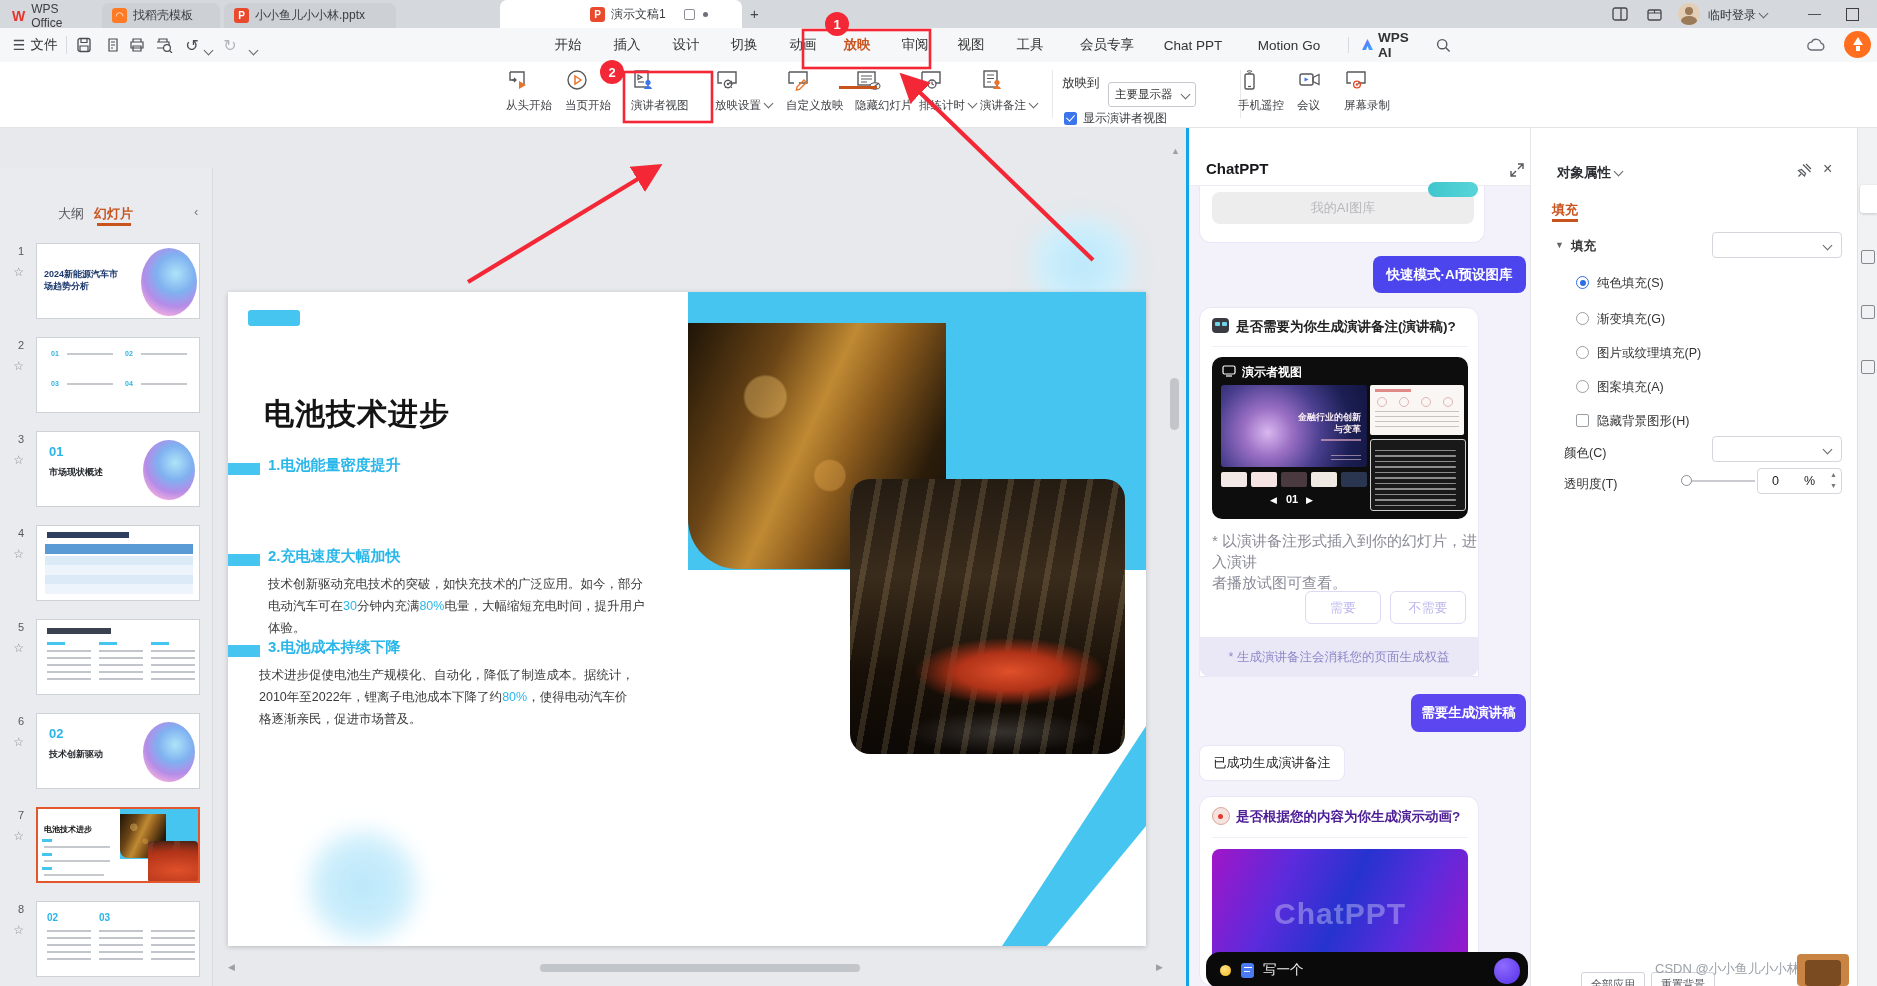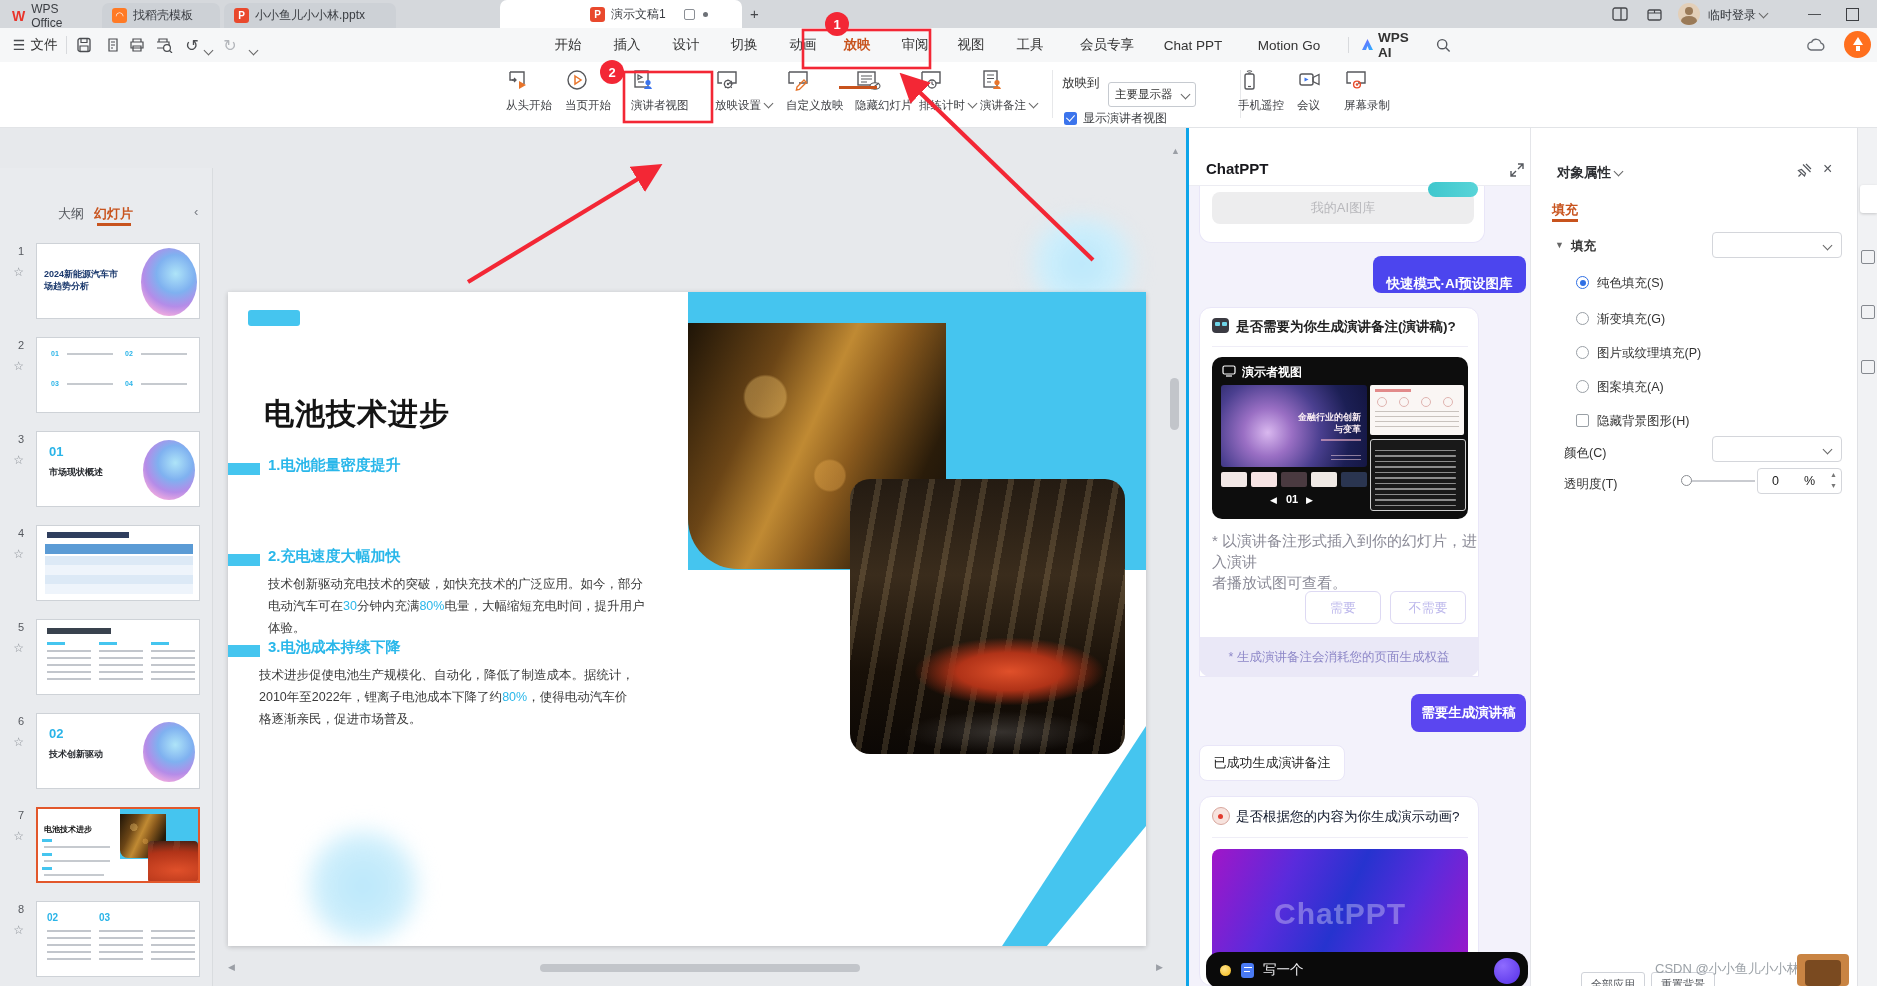--- a/index.html
+++ b/index.html
@@ -482,21 +482,21 @@
           <path d="M9,2 L14,2 L14,7 M14,2 L9,7 M7,14 L2,14 L2,9 M2,14 L7,9" fill="none" stroke="#55585e" stroke-width="1.4"></path>
         </svg>
     </div>
 
     <div class="abs card" style="left:10px;top:58px;width:286px;height:57px;border-radius:0 0 12px 12px;border-top:none;">
       <div class="abs" style="left:12px;top:6px;width:262px;height:32px;background:#ededee;border-radius:8px;display:flex;align-items:center;justify-content:center;font-size:13px;color:#b8b8bc;">
           <span>我的AI图库</span>
         </div>
       <div class="abs" style="left:228px;top:-4px;width:50px;height:15px;border-radius:8px;background:linear-gradient(90deg,#3fc7cd,#58d4d8);"></div>
     </div>
-    <div class="abs bluebtn" style="left:184px;top:128px;width:153px;height:37px;align-items:flex-end;">
+    <div class="abs bluebtn" style="left:184px;top:128px;width:153px;height:37px;">
         <span>快速模式·AI预设图库</span>
       </div>
 
     <div class="abs card" style="left:10px;top:179px;width:280px;height:370px;border-radius:12px 12px 0 0;">
       <div class="abs" style="left:12px;top:10px;width:17px;height:15px;background:#3a3a42;border-radius:4px;">
         <div class="abs" style="left:2.5px;top:4px;width:5px;height:4px;background:#6fd4e8;border-radius:1px;"></div>
         <div class="abs" style="left:9.5px;top:4px;width:5px;height:4px;background:#6fd4e8;border-radius:1px;"></div>
       </div>
       <div class="abs" style="left:36px;top:10px;font-size:13.5px;font-weight:bold;color:#222;"><span>是否需要为你生成演讲备注(演讲稿)?</span></div>
       <div class="abs" style="left:12px;top:38px;width:256px;height:1px;background:#efedf7;"></div>
@@ -553,21 +553,21 @@
       </div>
 
     <div class="abs card" style="left:10px;top:617px;width:146px;height:36px;border-radius:8px;display:flex;align-items:center;justify-content:center;font-size:13px;color:#222;">
         <span>已成功生成演讲备注</span>
       </div>
 
     <div class="abs card" style="left:10px;top:668px;width:280px;height:190px;">
       <div class="abs" style="left:12px;top:10px;width:16px;height:16px;border-radius:50%;background:#f7e3de;border:1px solid #d8a79e;">
         <div class="abs" style="left:5px;top:6px;width:5px;height:5px;border-radius:50%;background:#e23b2e;"></div>
       </div>
-      <div class="abs" style="left:36px;top:11px;font-size:13.5px;font-weight:normal;color:#0f172a;"><span>是否根据您的内容为你生成演示动画?</span></div>
+      <div class="abs" style="left:36px;top:11px;font-size:13.5px;font-weight:bold;color:#4c1d95;"><span>是否根据您的内容为你生成演示动画?</span></div>
       <div class="abs" style="left:12px;top:40px;width:256px;height:1px;background:#efedf7;"></div>
       <div class="abs gradimg" style="left:12px;top:52px;width:256px;height:130px;">
           <span>ChatPPT</span>
         </div>
     </div>
 
     <div class="abs inputbar" style="left:17px;top:824px;width:322px;height:36px;z-index:30;">
       <div style="margin-left:14px;width:11px;height:11px;border-radius:50%;background:radial-gradient(circle at 40% 35%,#ffe38a,#f5b913);"></div>
       <div style="margin-left:10px;width:13px;height:15px;background:#4a7bf5;border-radius:3px;position:relative;">
         <div style="position:absolute;left:2.5px;top:4px;width:8px;height:1.5px;background:#fff;"></div>

